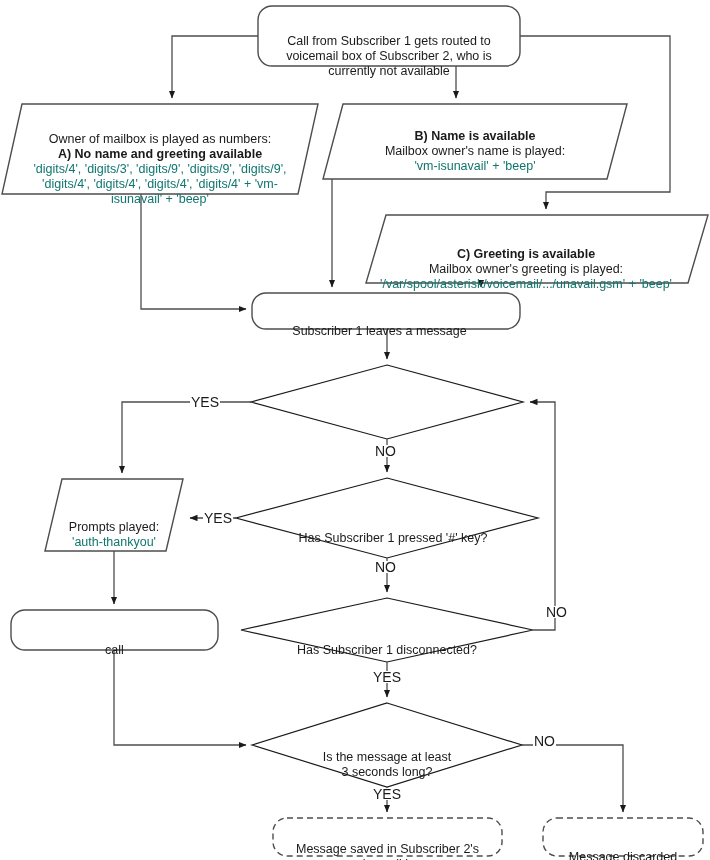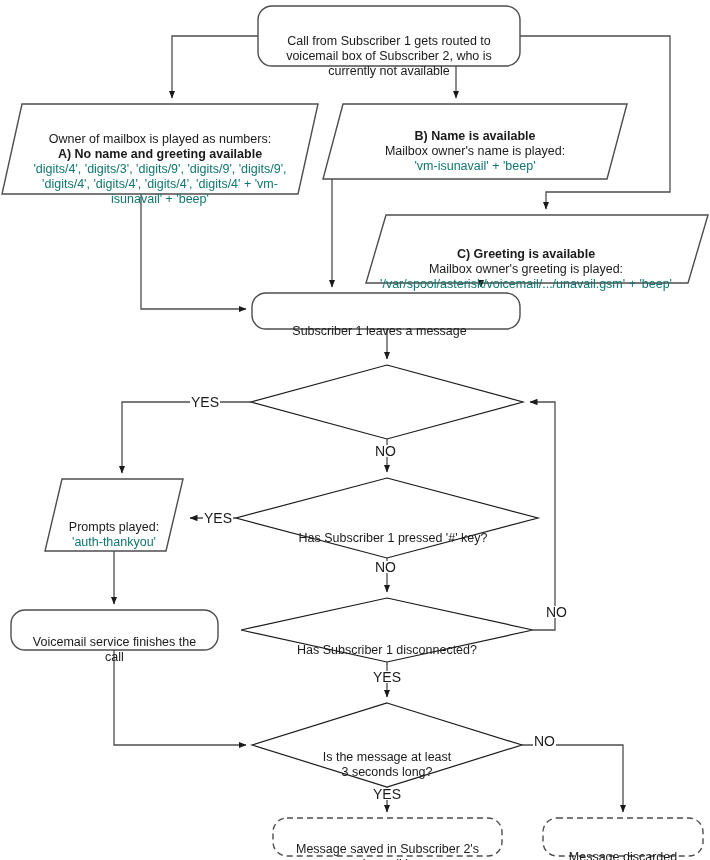--- a/index.html
+++ b/index.html
@@ -170,21 +170,20 @@
     <span class="ln">Is the message at least</span>
     <span class="ln">3 seconds long?</span>
   </div>
 
   <div class="node-text" style="left:45px; top:479px; width:138px; height:72px;">
     <span class="ln">Prompts played:</span>
     <span class="ln green">'auth-thankyou'</span>
   </div>
 
   <div class="node-text" style="left:11px; top:610px; width:207px; height:40px;">
-    <span class="ln">Voicemail service finishes the</span>
     <span class="ln">call</span>
   </div>
 
   <div class="node-text" style="left:273px; top:818px; width:229px; height:38px;">
     <span class="ln">Message saved in Subscriber 2's</span>
     <span class="ln">voicemail box</span>
   </div>
 
   <div class="node-text" style="left:543px; top:818px; width:160px; height:38px;">
     <span class="ln">Message discarded</span>

